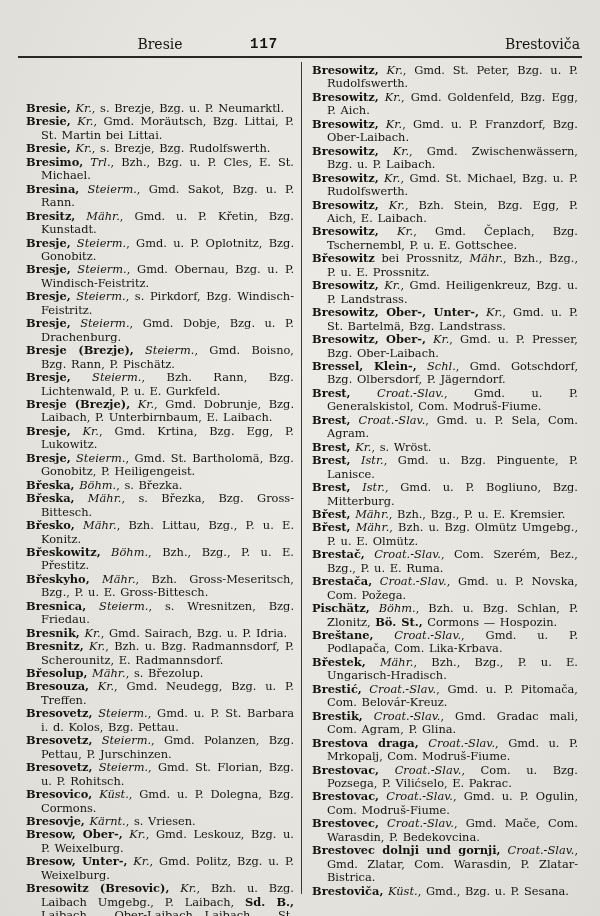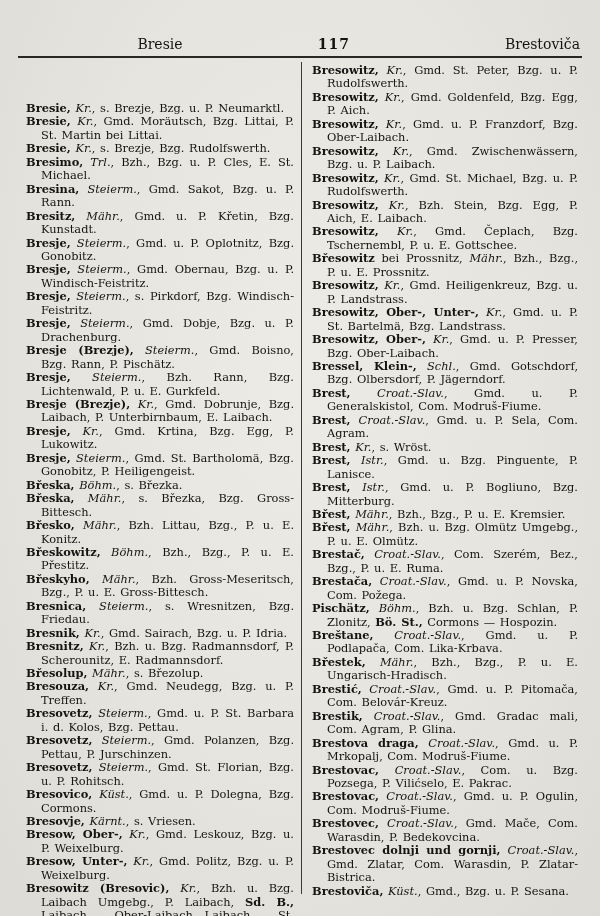--- a/index.html
+++ b/index.html
@@ -25,22 +25,22 @@
     top: 36px;
     left: 0;
     width: 600px;
     height: 20px;
     font-size: 14px;
   }
   .catchword-left {
     position: absolute; left: 20px; width: 280px; text-align: center;
   }
   .page-num {
-    position: absolute; left: 250px; width: 100px; text-align: right;
-    font-weight: bold; letter-spacing: 1px;
+    position: absolute; left: 250px; width: 100px; text-align: left;
+    font-weight: bold; letter-spacing: 1px; font-family: Liberation Mono, monospace;
   }
   .catchword-right {
     position: absolute; left: 300px; width: 280px; text-align: right;
   }
   .head-rule {
     position: absolute;
     top: 56px; left: 18px; width: 564px; height: 2px;
     background: #2a2825;
   }
   .col-divider {

